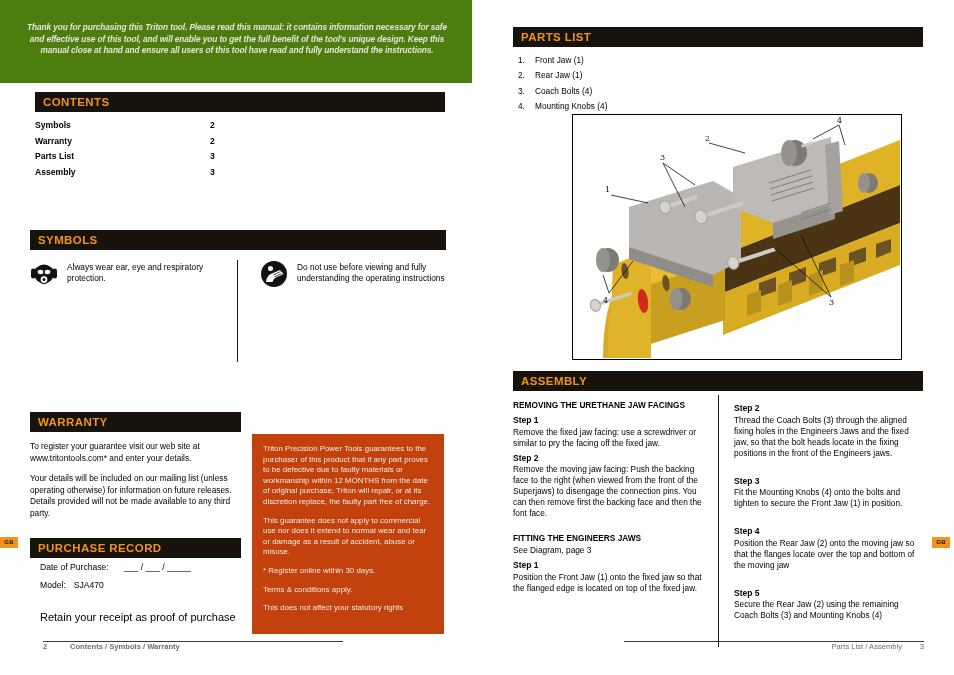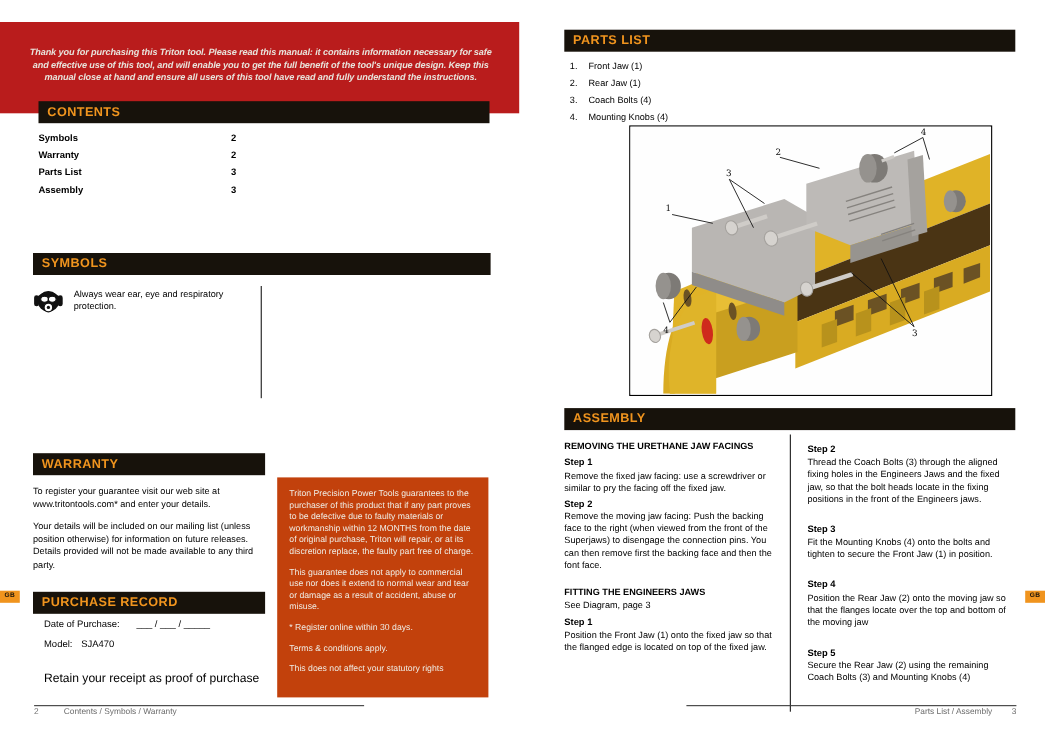--- a/index.html
+++ b/index.html
@@ -8,22 +8,21 @@
     font-family:"Liberation Sans", sans-serif;
     color:#000;overflow:hidden;position:relative;
   }
   .page{position:absolute;top:0;width:477px;height:675px;}
   .page-left{left:0;}
   .page-right{left:477px;}
 
   
   .intro-banner{
     position:absolute;left:0;top:0;width:472px;height:83px;
-    background:#b91c1c;
-    margin-top:20px;
+    background:#4d7c0f;
   }
   .intro-text{
     position:absolute;left:26px;top:22px;width:422px;
     color:#e8e4dc;font-style:italic;font-weight:bold;
     font-size:8.3px;line-height:11.6px;text-align:center;
     letter-spacing:-0.1px;
   }
 
   
   .bar{
@@ -101,21 +100,21 @@
   .asm-h{font-size:8.3px;font-weight:bold;line-height:12px;margin-bottom:1px;}
   .asm-step{font-size:8.5px;font-weight:bold;line-height:12.5px;margin-top:3px;}
   .asm-p{font-size:8.3px;line-height:11px;margin:0 0 2px 0;}
   .asm-gap{height:11px;}
 
   
   .footer{
     position:absolute;bottom:19px;height:14px;font-size:7.6px;color:#6d6d6d;
   }
   .footer-rule{position:absolute;height:1px;background:#3b3b3b;bottom:33px;}
-  .footer-left{left:31px;width:300px;}
+  .footer-left{left:43px;width:300px;font-weight:bold;}
   .footer-right{right:30px;width:300px;text-align:right;}
   .footer-left .fnum{display:inline-block;width:27px;}
   .footer-right .fnum{display:inline-block;width:22px;text-align:right;}
 
   
   .gb-tab{
     position:absolute;background:#f0941e;color:#17120b;
     font-size:6px;font-weight:bold;text-align:center;
     width:18px;height:11px;line-height:11px;letter-spacing:0.3px;
   }
@@ -171,29 +170,41 @@
               <rect x="27" y="23" width="2" height="2" fill="#111"></rect>
               <circle cx="28" cy="39" r="8" fill="#fff" stroke="#111" stroke-width="2.5"></circle>
               <circle cx="28" cy="39" r="3" fill="#111"></circle>
             </svg>
           </span>
           <span class="sym-text">Always wear ear, eye and respiratory protection.</span>
         </div>
       </div>
 
       <div class="symbols-col right">
+        <div class="sym-item">
+          <span class="sym-icon">
+            <svg width="28" height="28" viewBox="0 0 56 56">
+              <circle cx="28" cy="28" r="26" fill="#111"></circle>
+              <circle cx="21" cy="17" r="5" fill="#fff"></circle>
+              <path d="M12 44 Q14 29 24 27 L40 20 L47 28 L30 36 Q26 40 25 44 Z" fill="#fff"></path>
+              <path d="M27 30 L41 23" stroke="#111" stroke-width="1.6" fill="none"></path>
+              <path d="M29 34 L43 27" stroke="#111" stroke-width="1.6" fill="none"></path>
+            </svg>
+          </span>
+          <span class="sym-text">Do not use before viewing and fully understanding the operating instructions</span>
+        </div>
       </div>
     </div>
   </div>
 
   <div class="warranty-wrap">
     <div class="bar">WARRANTY</div>
     <div class="warranty-body">
       <p>To register your guarantee visit our web site at www.tritontools.com* and enter your details.</p>
-      <p>Your details will be included on our mailing list (unless position otherwise) for information on future releases. Details provided will not be made available to any third party.</p>
+      <p>Your details will be included on our mailing list (unless operating otherwise) for information on future releases. Details provided will not be made available to any third party.</p>
     </div>
   </div>
 
   <div class="purchase-wrap">
     <div class="bar">PURCHASE RECORD</div>
     <div class="purchase-body">
       <div class="pr-line">
         <span class="pr-label">Date of Purchase:</span>
         <span>___ / ___ / _____</span>
       </div>

